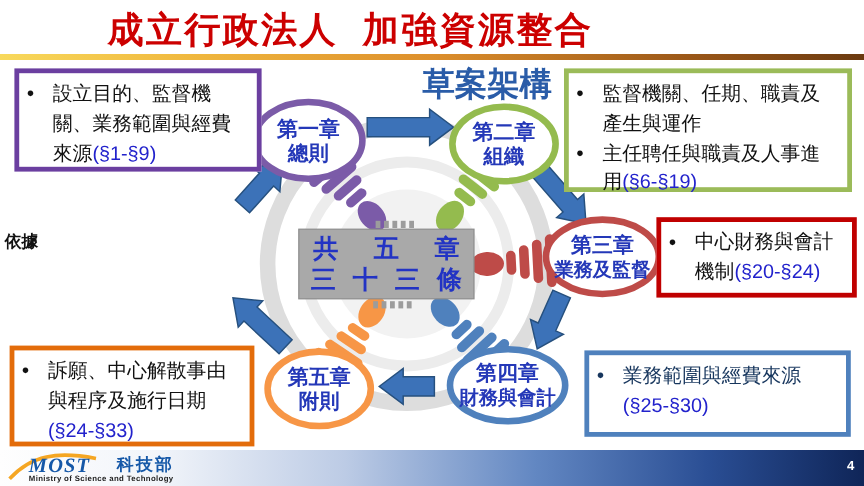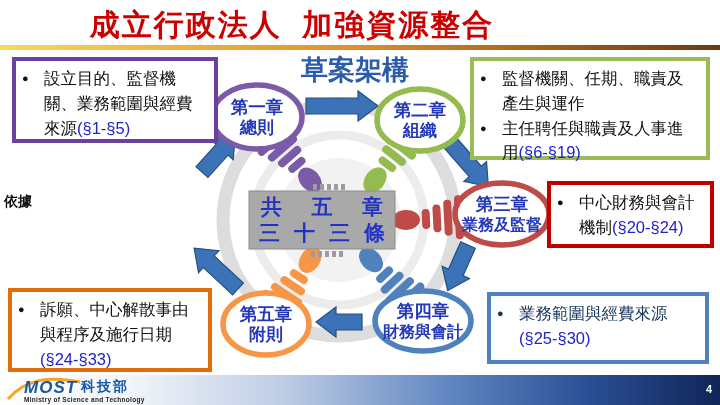--- a/index.html
+++ b/index.html
@@ -10,21 +10,21 @@
   
   .slide-title{
     position:absolute;left:0;top:5px;width:584px;text-align:center;
     font-size:30px;font-weight:bold;color:#CC0000;letter-spacing:2px;white-space:pre;
   }
   .title-rule{
     position:absolute;left:0;top:45px;width:720px;height:5px;
     background:linear-gradient(90deg,#F8D95C 0%,#F0B83E 22%,#DD8F2C 50%,#9A5718 80%,#6B3A10 100%);
   }
   .draft-heading{
-    position:absolute;left:250px;top:52px;width:210px;text-align:center;
+    position:absolute;left:250px;top:52px;width:210px;text-align:right;
     font-size:27px;font-weight:bold;color:#2A5CA8;
   }
   
   .basis{position:absolute;left:4px;top:193px;display:flex;align-items:flex-start;}
   .basis-prefix{font-size:14px;font-weight:bold;color:#111;}
   .basis-law{font-size:31px;font-weight:bold;color:#F00000;letter-spacing:1px;}
   
   .callout{
     position:absolute;background:#fff;box-sizing:border-box;
     padding:5px 8px 4px 6px;font-size:16.5px;line-height:1.5;color:#111;z-index:3;
@@ -42,21 +42,21 @@
   .diagram-svg{position:absolute;left:0;top:0;z-index:1;}
   .node-label{fill:#2438B8;font-weight:bold;font-family:"Liberation Sans",sans-serif;}
   .center-label{font-weight:bold;font-family:"Liberation Sans",sans-serif;}
   
   .footer{
     position:absolute;left:0;top:375px;width:720px;height:30px;z-index:4;
     background:linear-gradient(90deg,#FEFEFE 0%,#F2F5FA 18%,#BCCBE5 40%,#6287C2 62%,#2A4E94 82%,#0F2558 100%);
   }
   .most-logo{position:absolute;left:10px;top:1px;width:190px;height:28px;}
   .swoosh{position:absolute;left:-4px;top:-1px;}
-  .logo-row{position:absolute;left:14px;top:2px;display:flex;align-items:flex-start;gap:4px;}
+  .logo-row{position:absolute;left:14px;top:2px;display:flex;align-items:center;gap:22px;font-family:Liberation Serif, serif;}
   .logo-en{font-size:17px;font-weight:bold;font-style:italic;color:#1558A8;letter-spacing:1px;}
   .logo-cn{font-size:14px;font-weight:bold;color:#1558A8;letter-spacing:2px;}
   .logo-sub{position:absolute;left:14px;top:20px;font-size:6.5px;color:#222;letter-spacing:0.3px;font-weight:bold;}
   .page-num{position:absolute;right:8px;top:8px;font-size:11px;font-weight:bold;color:#ffffff;}
 </style>
 </head>
 <body>
 
 <div class="slide">
 
@@ -153,21 +153,21 @@
 
   <div class="draft-heading">草案架構</div>
 
   <div class="basis">
     <span class="basis-prefix">依據</span>
   </div>
 
   <div class="callout c-tl">
     <div class="item">
       <span class="bullet">●</span>
-      <div><span>設立目的、監督機關、業務範圍與經費來源</span><span class="ref">(§1-§5)</span></div>
+      <div><span>設立目的、監督機關、業務範圍與經費來源</span><span class="ref">(§1-§9)</span></div>
     </div>
   </div>
 
   <div class="callout c-tr">
     <div class="item">
       <span class="bullet">●</span>
       <div><span>監督機關、任期、職責及產生與運作</span></div>
     </div>
     <div class="item">
       <span class="bullet">●</span>

